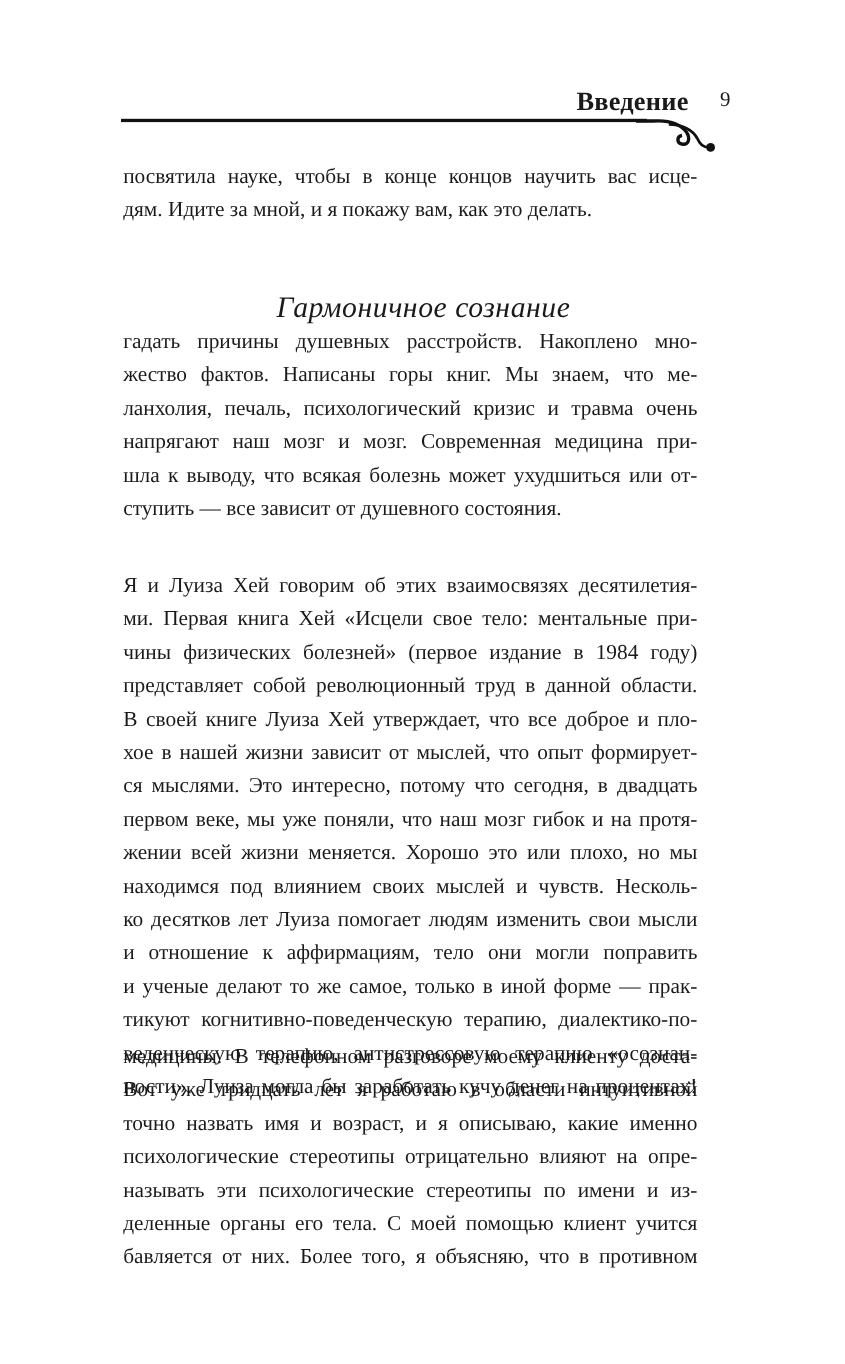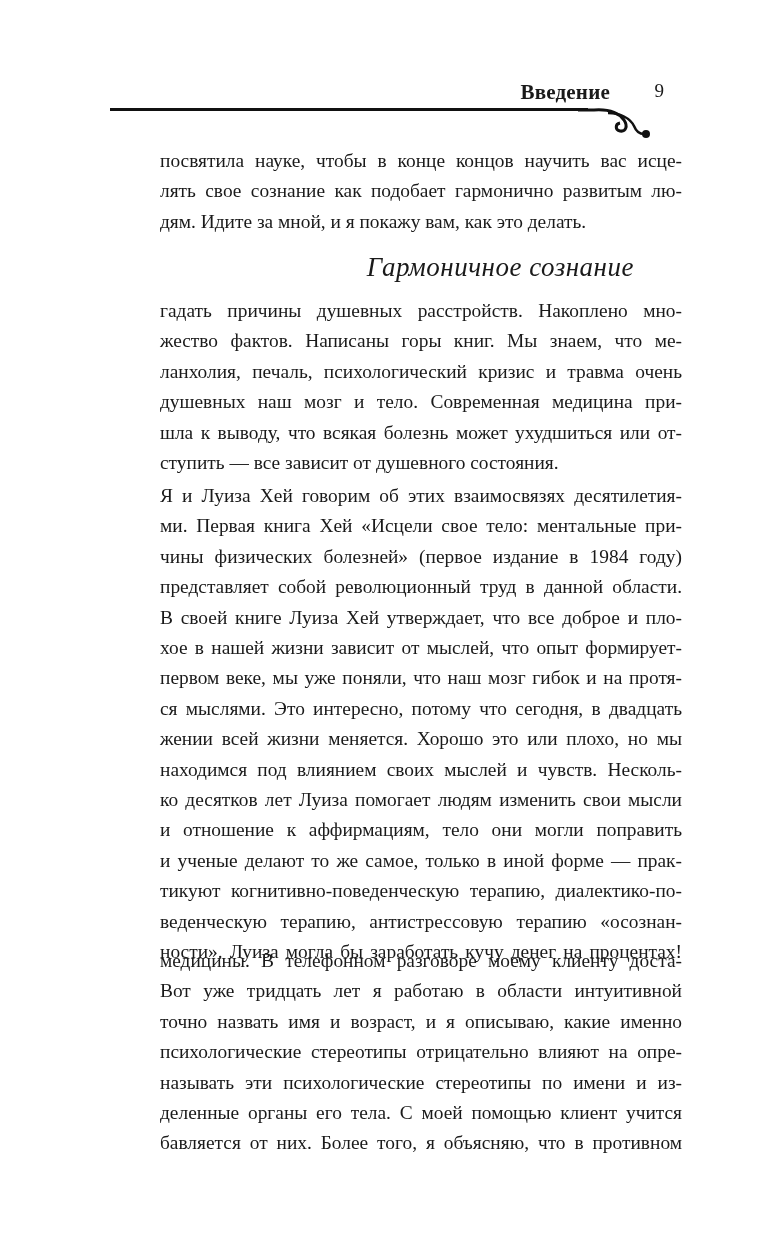--- a/index.html
+++ b/index.html
@@ -1,75 +1,74 @@
 <!DOCTYPE html>
 <html><head>
   <meta charset="utf-8">
   <style>
     html, body { margin: 0; padding: 0; background: #ffffff; }
     body { width: 768px; height: 1240px; position: relative; overflow: hidden;
            font-family: "DejaVu Serif", "Liberation Serif", serif; color: #1a1a1a; }
     .header { position: absolute; left: 110px; top: 80px; width: 560px; height: 60px; }
-    .running-head { position: absolute; right: 60px; top: 0; font-weight: bold; font-size: 21px;
+    .running-head { position: absolute; right: 44px; top: 0; font-weight: bold; font-size: 24px;
                     font-family: "Liberation Serif", serif; letter-spacing: 0.2px; }
     .page-number { position: absolute; right: 6px; top: 0; font-size: 19px;
                    font-family: "Liberation Serif", serif; }
     .rule { position: absolute; left: 0; top: 28px; width: 478px; height: 3px; background: #111; }
     .ornament { position: absolute; left: 468px; top: 24px; }
     .line { display: block; text-align: justify; text-align-last: justify; white-space: nowrap; }
     .line.last { text-align-last: left; }
-    h2 { position: absolute; left: 112px; top: 252px; width: 522px; margin: 0; text-align: right;
+    h2 { position: absolute; left: 112px; top: 252px; width: 522px; margin: 12px; text-align: center;
          font-family: "Liberation Serif", serif; font-style: italic; font-weight: normal;
          font-size: 27px; letter-spacing: 0.5px; }
     .p1 { position: absolute; left: 112px; top: 146px; width: 522px; }
     .p2 { position: absolute; left: 112px; top: 296px; width: 522px; }
-    .p3 { position: absolute; left: 112px; top: 481px; width: 522px; }
+    .p3 { position: absolute; left: 112px; top: 518px; width: 522px; }
     .p4 { position: absolute; left: 112px; top: 946px; width: 522px; }
-    .blk { font-family: "Liberation Serif", serif; font-size: 19.4px; line-height: 30.4px; margin-left: 48px; }
+    .blk { font-family: "Liberation Serif", serif; font-size: 19.4px; line-height: 30.4px; }
   </style>
 </head>
 <body>
 
 <div class="header">
   <span class="running-head">Введение</span>
   <span class="page-number">9</span>
   <div class="rule"></div>
   <svg class="ornament" width="84" height="40" viewBox="0 0 84 40">
     <path d="M0 6 L16 6 C30 5, 40 8, 46 16 C50 22, 48 28, 42 27 C37 26, 37 20, 42 19" fill="none" stroke="#111" stroke-width="3"></path>
     <path d="M30 9 C42 9, 52 14, 56 22 C58 27, 62 30, 66 30" fill="none" stroke="#111" stroke-width="2.5"></path>
     <circle cx="68" cy="30" r="4" fill="#111"></circle>
   </svg>
 </div>
 
 <div class="p1 blk">
   <span class="line">посвятила науке, чтобы в конце концов научить вас исце-</span>
-  <span class="line">лять свое сознание как подобает гармонично развитым лю-</span>
   <span class="line last">дям. Идите за мной, и я покажу вам, как это делать.</span>
 </div>
 
 <h2>Гармоничное сознание</h2>
 
 <div class="p2 blk">
   <span class="line">гадать причины душевных расстройств. Накоплено мно-</span>
   <span class="line">жество фактов. Написаны горы книг. Мы знаем, что ме-</span>
   <span class="line">ланхолия, печаль, психологический кризис и травма очень</span>
-  <span class="line">душевных наш мозг и тело. Современная медицина при-</span>
+  <span class="line">напрягают наш мозг и мозг. Современная медицина при-</span>
   <span class="line">шла к выводу, что всякая болезнь может ухудшиться или от-</span>
   <span class="line last">ступить — все зависит от душевного состояния.</span>
 </div>
 
 <div class="p3 blk">
   <span class="line">Я и Луиза Хей говорим об этих взаимосвязях десятилетия-</span>
   <span class="line">ми. Первая книга Хей «Исцели свое тело: ментальные при-</span>
   <span class="line">чины физических болезней» (первое издание в 1984 году)</span>
   <span class="line">представляет собой революционный труд в данной области.</span>
   <span class="line">В своей книге Луиза Хей утверждает, что все доброе и пло-</span>
   <span class="line">хое в нашей жизни зависит от мыслей, что опыт формирует-</span>
+  <span class="line">ся мыслями. Это интересно, потому что сегодня, в двадцать</span>
   <span class="line">первом веке, мы уже поняли, что наш мозг гибок и на протя-</span>
-  <span class="line">ся мыслями. Это интересно, потому что сегодня, в двадцать</span>
   <span class="line">жении всей жизни меняется. Хорошо это или плохо, но мы</span>
   <span class="line">находимся под влиянием своих мыслей и чувств. Несколь-</span>
   <span class="line">ко десятков лет Луиза помогает людям изменить свои мысли</span>
   <span class="line">и отношение к аффирмациям, тело они могли поправить</span>
   <span class="line">и ученые делают то же самое, только в иной форме — прак-</span>
   <span class="line">тикуют когнитивно-поведенческую терапию, диалектико-по-</span>
   <span class="line">веденческую терапию, антистрессовую терапию «осознан-</span>
   <span class="line">ности». Луиза могла бы заработать кучу денег на процентах!</span>
 </div>
 

